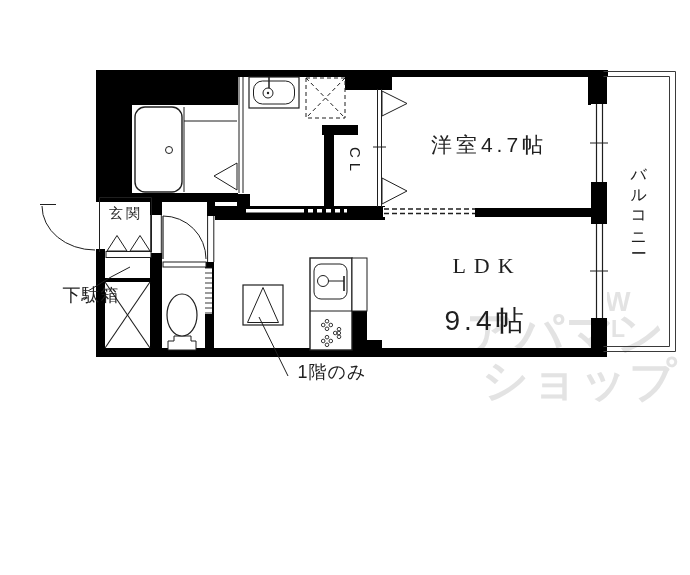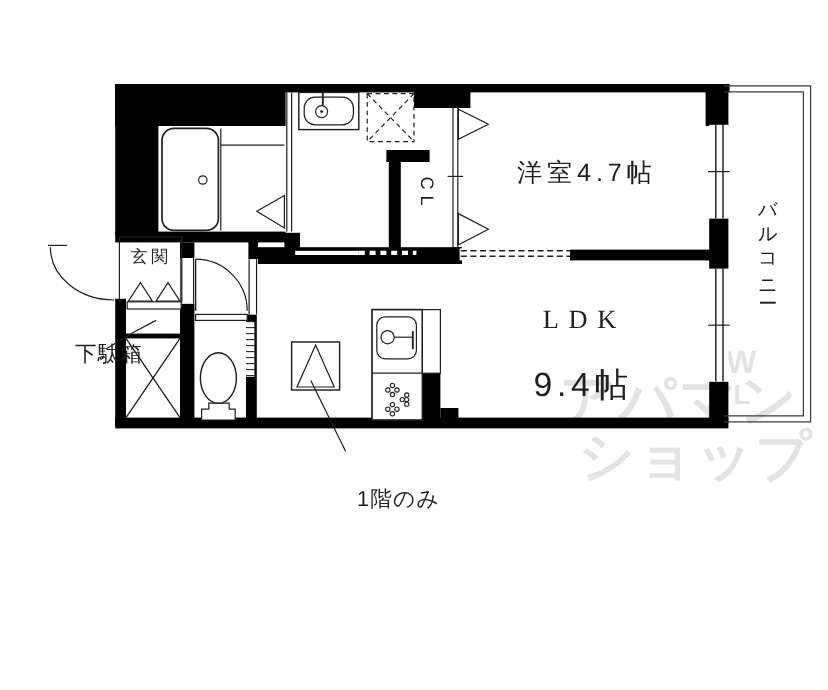--- a/index.html
+++ b/index.html
@@ -16,21 +16,21 @@
     transform:none;
     writing-mode:vertical-rl;text-orientation:mixed;
   }
   .lbl-entrance{left:126px;top:206px;font-size:14px;letter-spacing:3px;}
   .lbl-shoe{left:55px;top:286px;font-size:18px;letter-spacing:1px;margin-left:36px;}
   .lbl-room{left:489px;top:134px;font-size:21px;letter-spacing:4px;}
   .lbl-cl{left:347px;top:147px;font-size:15px;letter-spacing:5px;}
   .lbl-ldk{left:487px;top:254px;font-size:22px;letter-spacing:8px;font-family:Liberation Serif, serif;}
   .lbl-ldk-size{left:486px;top:306px;font-size:28px;letter-spacing:4px;}
   .lbl-balcony{left:630px;top:156px;font-size:16px;letter-spacing:4px;}
-  .lbl-note{left:332px;top:363px;font-size:18px;letter-spacing:1px;margin-top:44px;}
+  .lbl-note{left:332px;top:363px;font-size:18px;letter-spacing:1px;}
 </style>
 </head>
 <body>
 
 <div class="canvas">
 
 <svg width="690" height="575" viewBox="0 0 690 575">
 
   <rect x="0" y="0" width="690" height="575" fill="#ffffff"></rect>
 

